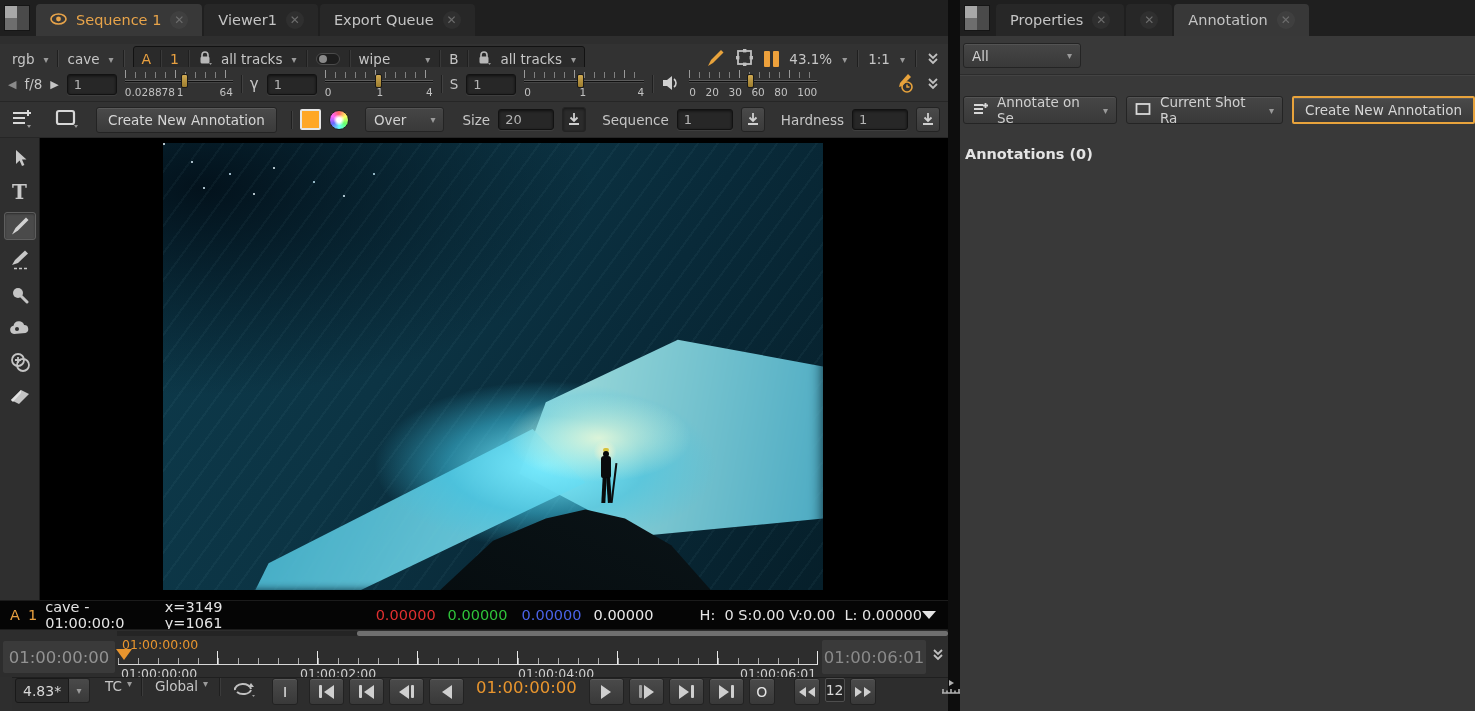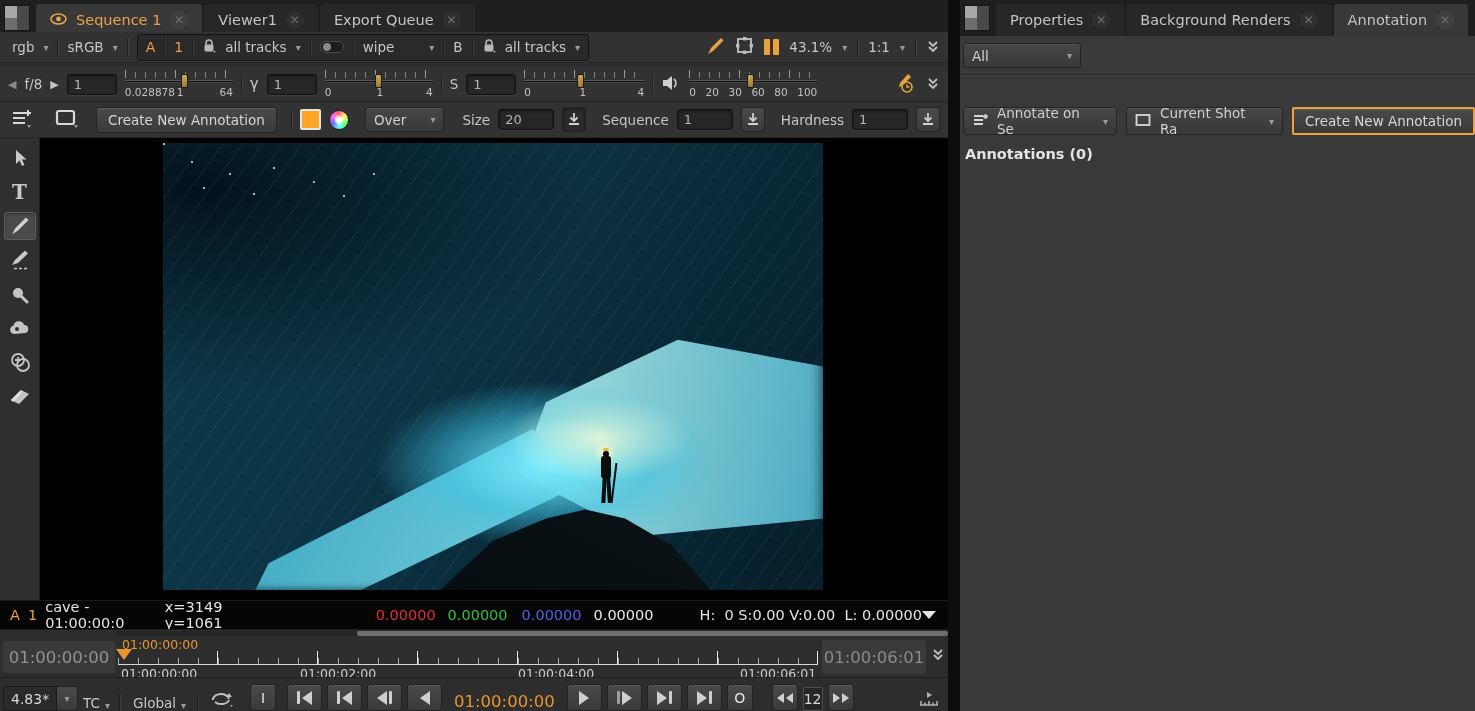--- a/index.html
+++ b/index.html
@@ -16,21 +16,21 @@
   .panel-icon{width:26px;height:26px;margin:0 6px 5px 4px;background:#4a4a4a;position:relative;border:1px solid #151515;}
   .panel-icon:before{content:"";position:absolute;left:0;top:0;width:12px;height:12px;background:#a8a8a8;}
   .panel-icon:after{content:"";position:absolute;left:0;top:12px;width:12px;height:12px;background:#6e6e6e;}
   .tab{height:32px;display:flex;align-items:center;gap:9px;padding:0 14px;background:#272727;color:#c4c4c4;font-size:14.5px;border-radius:4px 4px 0 0;margin-right:2px;}
   .tab.active{background:#383838;}
   .tab.active-orange{color:#e8a44a;}
   .tab-x{color:#6d6d6d;font-size:12px;width:18px;height:18px;display:flex;align-items:center;justify-content:center;border-radius:50%;background:rgba(255,255,255,.04);}
 
   
   .vrow{position:absolute;left:0;right:0;background:#323232;display:flex;align-items:center;border-bottom:1px solid #262626;}
-  .vrow1{top:32px;height:31px;padding:0 8px 0 12px;gap:9px;}
+  .vrow1{top:44px;height:31px;padding:0 8px 0 12px;gap:9px;}
   .vrow2{top:67px;height:35px;padding:0 8px 0 8px;gap:8px;}
   .vrow3{top:102px;height:36px;padding:0 8px 0 8px;gap:8px;}
   .sep{width:1px;height:18px;background:#1f1f1f;box-shadow:1px 0 0 rgba(255,255,255,.07);flex:none;}
   .ddl{color:#9a9a9a;font-size:10px;}
   .dim{color:#8a8a8a;}
   .orange{color:#e8a040;}
   .lbl{color:#c6c6c6;font-size:13.5px;}
 
   .group{display:flex;align-items:center;gap:9px;height:27px;padding:0 8px;background:#2a2a2a;border:1px solid #121212;border-radius:3px;box-shadow:0 1px 0 rgba(255,255,255,.05);}
   .toggle{width:24px;height:12px;background:#1d1d1d;border:1px solid #4a4a4a;border-radius:7px;position:relative;flex:none;}
@@ -99,38 +99,38 @@
   .tl-scroll{position:absolute;left:117px;right:0;top:1px;height:5px;background:#242424;}
   .tl-scroll i{position:absolute;left:240px;right:0;top:0;bottom:0;background:#6f6f6f;border-radius:2px;}
   .tl-phlabel{position:absolute;left:122px;top:7px;color:#e8952e;font-size:12.5px;}
   .tl-playhead{position:absolute;left:116px;top:19px;width:0;height:0;border-left:8px solid transparent;border-right:8px solid transparent;border-top:11px solid #e8952e;}
   .tl-ruler{position:absolute;left:118px;width:700px;top:21px;height:13px;background:repeating-linear-gradient(90deg,#aaa 0 1px,transparent 1px 20px),repeating-linear-gradient(90deg,transparent 0 99px,#e8e8e8 99px 100px);background-size:100% 6px,100% 13px;background-position:0 7px,0 0;background-repeat:repeat-x;}
   .tl-base{position:absolute;left:118px;width:700px;top:34px;height:1px;background:#d8d8d8;}
   .tl-lab{position:absolute;top:36px;font-size:12.5px;color:#cfcfcf;}
   .tl-out{position:absolute;left:822px;top:10px;width:104px;height:34px;background:#3a3a3a;border-radius:2px;color:#8a8a8a;font-size:16.5px;display:flex;align-items:center;justify-content:center;}
 
   
-  .transport{position:absolute;left:0;right:0;top:677px;height:34px;background:#2d2d2d;border-top:1px solid #1f1f1f;display:flex;align-items:flex-end;padding:0 8px 0 3px;gap:5px;}
+  .transport{position:absolute;left:12px;right:0;top:677px;height:34px;background:#2d2d2d;border-top:1px solid #1f1f1f;display:flex;align-items:flex-start;padding:0 8px 0 3px;gap:5px;}
   .tbtn{width:35px;height:27px;display:inline-flex;align-items:center;justify-content:center;gap:2px;background:linear-gradient(#4a4a4a,#393939);border:1px solid #222;border-radius:3px;box-shadow:inset 0 1px 0 rgba(255,255,255,.09);flex:none;}
   .tbtn.sm{width:26px;}
   .tri-r{width:0;height:0;border-left:10px solid #cfcfcf;border-top:7px solid transparent;border-bottom:7px solid transparent;}
   .tri-l{width:0;height:0;border-right:10px solid #cfcfcf;border-top:7px solid transparent;border-bottom:7px solid transparent;}
   .tri-r.s,.tri-l.s{border-top-width:5px;border-bottom-width:5px;}
   .tri-r.s{border-left-width:7px;} .tri-l.s{border-right-width:7px;}
   .vbar{width:3px;height:13px;background:#cfcfcf;border-radius:1px;}
   .spinbox{display:flex;align-items:center;}
   .spin-val{width:54px;height:25px;background:#2a2a2a;border:1px solid #191919;border-radius:3px 0 0 3px;color:#d8d8d8;font-size:14px;display:flex;align-items:center;padding-left:7px;}
   .spin-btn{width:21px;height:25px;background:linear-gradient(#4a4a4a,#393939);border:1px solid #222;border-left:none;border-radius:0 3px 3px 0;display:flex;align-items:center;justify-content:center;}
   .fpsbox{width:27px;height:24px;background:#262626;border:1px solid #4e4e4e;border-radius:2px;color:#d8d8d8;font-size:14px;display:flex;align-items:center;justify-content:center;}
   .tc-orange{color:#e8952e;font-size:16.5px;margin:0 7px;white-space:nowrap;}
 
   
   .rp-content{position:absolute;left:0;right:0;top:36px;bottom:0;background:#393939;}
   .rp-divider{position:absolute;left:0;right:0;top:38px;height:1px;background:#2c2c2c;box-shadow:0 1px 0 rgba(255,255,255,.05);}
-  .rp-row{position:absolute;left:3px;top:71px;display:flex;gap:9px;align-items:flex-end;}
+  .rp-row{position:absolute;left:3px;top:60px;display:flex;gap:9px;align-items:flex-end;}
   .btn.focus-orange{border:2px solid #e8a33c;border-radius:2px;height:28px;}
   .rp-header{position:absolute;left:5px;top:110px;font-weight:bold;font-size:14.5px;color:#e4e4e4;}
 
   .chev2 svg,.icon-svg{display:block;}
 </style>
 </head>
 <body>
 
 <div class="panel panel-left">
 
@@ -151,21 +151,21 @@
     <div class="tab">
       <span>Export Queue</span>
       <span class="tab-x">✕</span>
     </div>
   </div>
 
   <div class="vrow vrow1">
     <span class="lbl">rgb</span>
     <span class="ddl">▾</span>
     <div class="sep"></div>
-    <span class="lbl">sRGB</span>
+    <span class="lbl">cave</span>
     <span class="ddl">▾</span>
     <div class="sep"></div>
     <div class="group">
       <span class="orange" style="font-size:14px">A</span>
       <div class="sep"></div>
       <span class="orange" style="font-size:14px">1</span>
       <div class="sep"></div>
       <span><svg width="14" height="15" viewBox="0 0 14 15">
             <path d="M4 7 V5 a3 3 0 0 1 6 0 V7" fill="none" stroke="#b8b8b8" stroke-width="1.6"></path>
             <rect x="2.5" y="6.5" width="9" height="7" rx="1.5" fill="#b8b8b8"></rect>
@@ -443,21 +443,21 @@
       </span>
   </div>
 
   <div class="transport">
     <div class="spinbox">
       <div class="spin-val">4.83*</div>
       <div class="spin-btn">
           <span class="ddl">▾</span>
         </div>
     </div>
-    <span class="lbl" style="margin-left:0">TC</span>
+    <span class="lbl" style="margin-left:10px">TC</span>
     <span class="ddl">▾</span>
     <div class="sep" style="margin:0 4px"></div>
     <span class="lbl" style="margin-left:4px">Global</span>
     <span class="ddl">▾</span>
     <div class="sep" style="margin:0 6px"></div>
     <span><svg width="26" height="20" viewBox="0 0 26 20">
           <path d="M4 12 a8 5.5 0 0 1 16 -1" fill="none" stroke="#c0c0c0" stroke-width="2"></path>
           <path d="M20 5 l3 4 -6 0 z" fill="#c0c0c0"></path>
           <path d="M20 12 a8 5.5 0 0 1 -14 2" fill="none" stroke="#c0c0c0" stroke-width="2"></path>
           <path d="M21 17 l3 0 -1.5 2 z" fill="#9a9a9a"></path>
@@ -516,21 +516,20 @@
 </div>
 
 <div class="panel panel-right">
   <div class="tabbar">
     <div class="panel-icon"></div>
     <div class="tab">
       <span>Properties</span>
       <span class="tab-x">✕</span>
     </div>
     <div class="tab">
-      <span>Background Renders</span>
       <span class="tab-x">✕</span>
     </div>
     <div class="tab active">
       <span>Annotation</span>
       <span class="tab-x">✕</span>
     </div>
   </div>
 
   <div class="rp-content">
     <div class="combo" style="position:absolute;left:3px;top:7px;width:118px">

